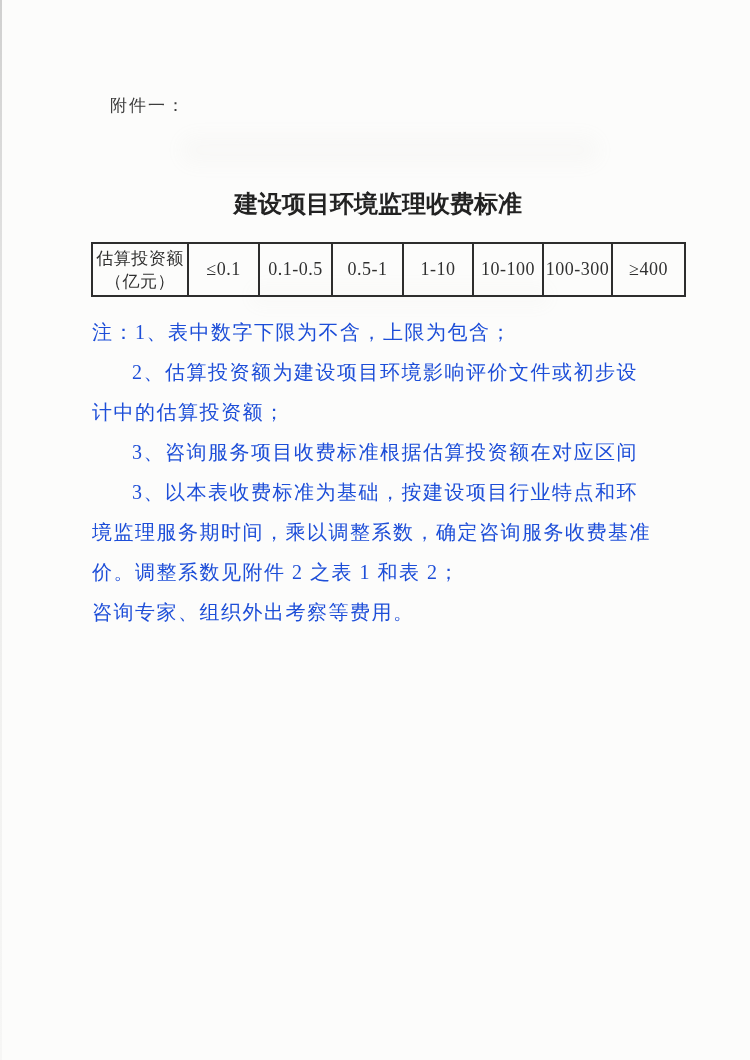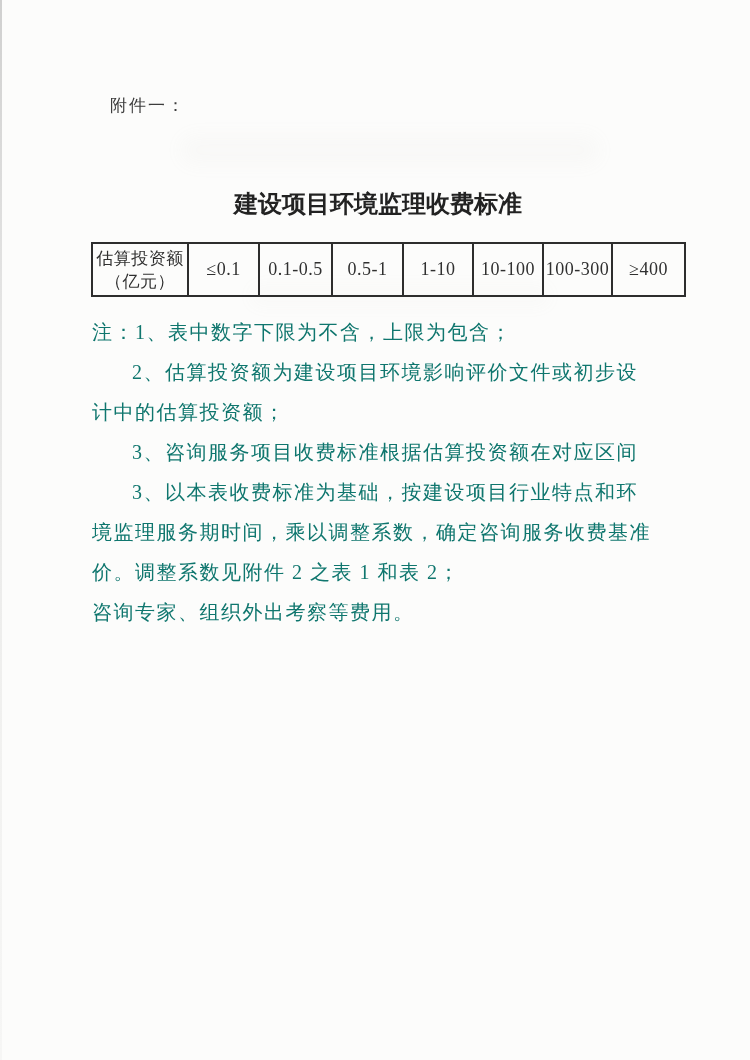--- a/index.html
+++ b/index.html
@@ -92,21 +92,21 @@
     line-height: 23px;
   }
 
   .notes {
     position: absolute;
     left: 92px;
     top: 312px;
     width: 585px;
     font-size: 20px;
     letter-spacing: 1.5px;
-    color: #0f766e;
+    color: #1d4ed8;
   }
   .note-line {
     height: 40px;
     line-height: 40px;
     white-space: nowrap;
   }
   .note-line.ind {
     padding-left: 40px;
   }
 </style>

